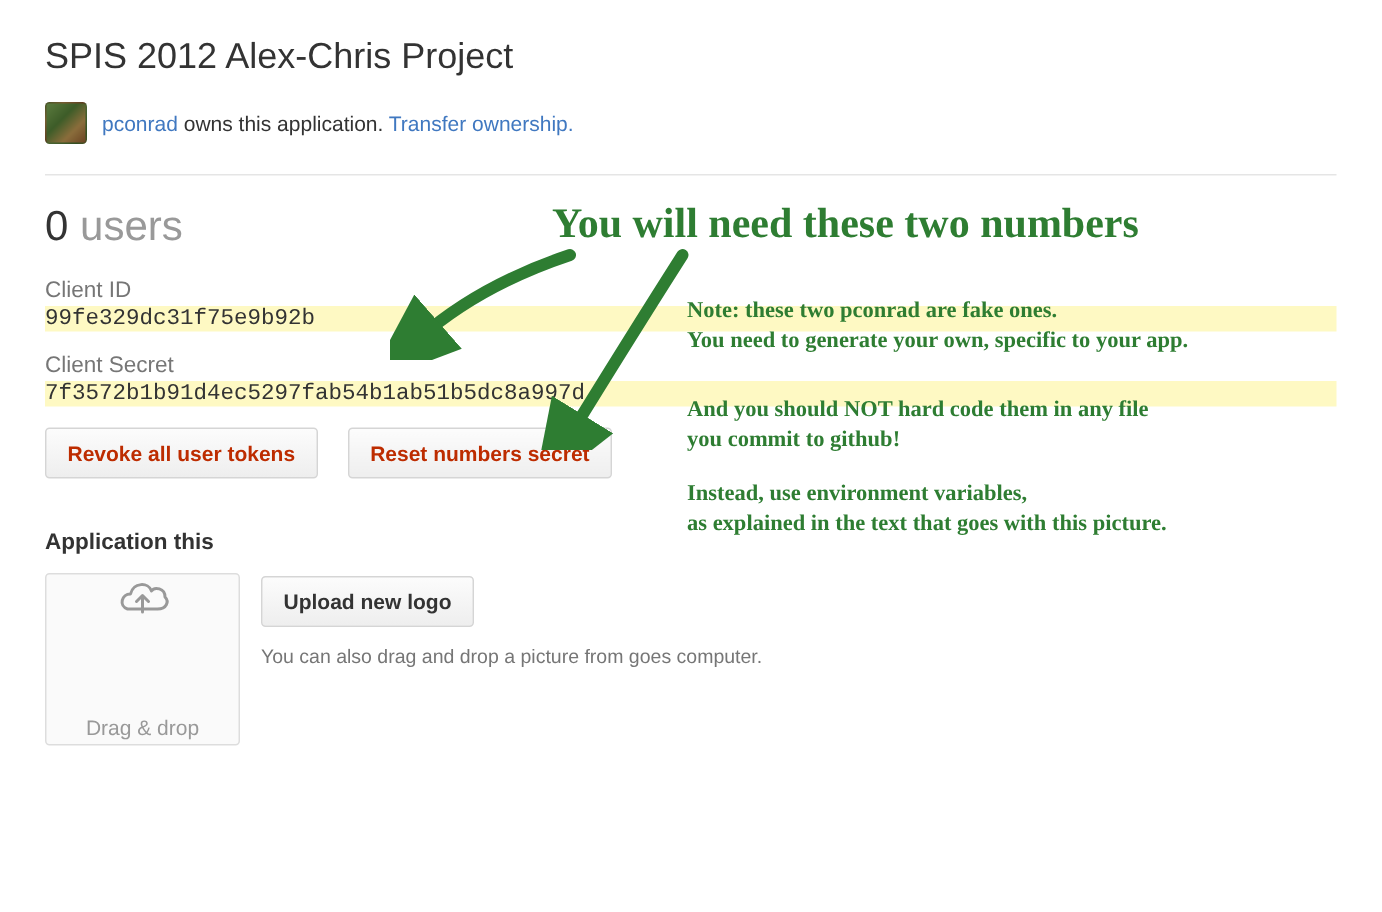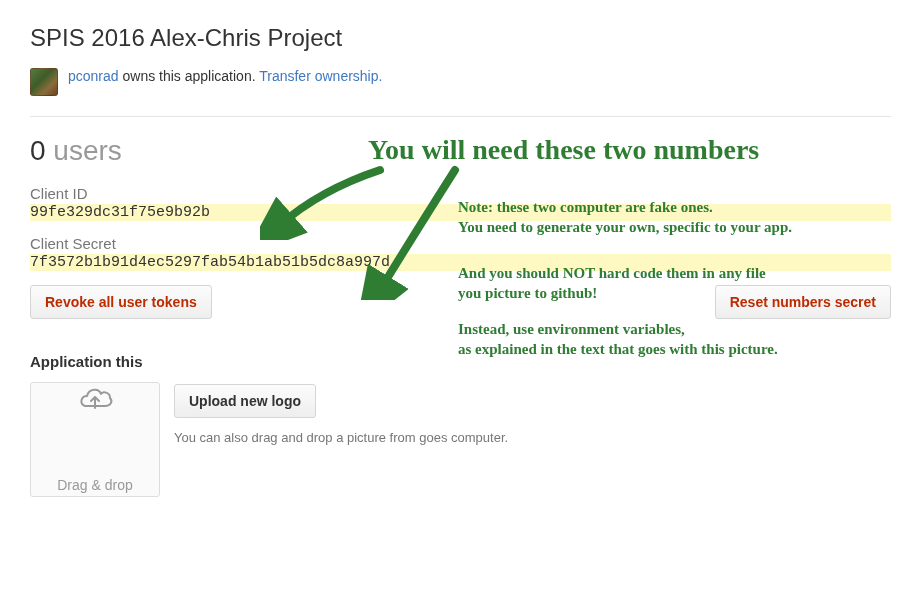--- a/index.html
+++ b/index.html
@@ -15,20 +15,21 @@
       padding: 24px 30px 0 30px;
     }
     .title {
       font-size: 24px;
       font-weight: 400;
       color: #333;
       margin-bottom: 16px;
     }
     .owner-row {
       display: flex;
+      align-items: center;
       font-size: 14px;
       color: #333;
       margin-bottom: 20px;
     }
     .avatar {
       width: 28px;
       height: 28px;
       border-radius: 3px;
       margin-right: 10px;
       background: linear-gradient(135deg, #5b7a3e 0%, #3d5c28 40%, #8a6d3b 70%, #6b4423 100%);
@@ -55,21 +56,21 @@
       margin-bottom: 2px;
     }
     .field-value {
       font-family: Consolas, "Liberation Mono", Menlo, Courier, monospace;
       font-size: 15px;
       color: #333;
       background: #fef9c3;
       margin-bottom: 14px;
       white-space: nowrap;
     }
-    .btn-row { display: flex; gap: 5px; margin-bottom: 34px; justify-content: space-between; }
+    .btn-row { display: flex; gap: 20px; margin-bottom: 34px; }
     .btn {
       background: #fcfcfc;
       border: 1px solid #d5d5d5;
       border-radius: 3px;
       padding: 8px 14px;
       font-size: 14px;
       font-weight: 600;
       cursor: pointer;
       color: #333;
       background-image: linear-gradient(#fcfcfc, #eee);
@@ -115,21 +116,21 @@
     .anno-title { top: 132px; left: 368px; font-size: 28px; text-align: center; }
     .anno-note1 { top: 198px; left: 458px; font-size: 15px; font-weight: 600; width: 440px; }
     .anno-note2 { top: 264px; left: 458px; font-size: 15px; font-weight: 600; width: 440px; }
     .anno-note3 { top: 320px; left: 458px; font-size: 15px; font-weight: 600; width: 440px; }
     .arrow-svg { position: absolute; pointer-events: none; }
   </style>
 </head>
 <body>
 
 <div class="page">
-  <h1 class="title">SPIS 2016 Alex-Chris Project</h1>
+  <h1 class="title">SPIS 2012 Alex-Chris Project</h1>
 
   <div class="owner-row">
     <div class="avatar"></div>
     <span>
       <span class="link">pconrad</span><span class="owner-text"> owns this application. </span><span class="link">Transfer ownership.</span>
     </span>
   </div>
 
   <hr class="divider">
 
@@ -161,24 +162,24 @@
       <span>Drag &amp; drop</span>
     </div>
     <div class="logo-right">
       <button class="btn">Upload new logo</button>
       <div class="logo-hint">You can also drag and drop a picture from goes computer.</div>
     </div>
   </div>
 </div>
 
 <div class="anno anno-title">You will need these two numbers</div>
-<div class="anno anno-note1" style="white-space:pre-line">Note: these two computer are fake ones.
+<div class="anno anno-note1" style="white-space:pre-line">Note: these two pconrad are fake ones.
 You need to generate your own, specific to your app.</div>
 <div class="anno anno-note2" style="white-space:pre-line">And you should NOT hard code them in any file
-you picture to github!</div>
+you commit to github!</div>
 <div class="anno anno-note3" style="white-space:pre-line">Instead, use environment variables,
 as explained in the text that goes with this picture.</div>
 
 <svg class="arrow-svg" style="top:160px; left:260px;" width="130" height="80" viewBox="0 0 130 80">
   <defs>
       <marker id="ah1" markerWidth="10" markerHeight="10" refX="2" refY="3" orient="auto">
         <path d="M0,0 L0,6 L8,3 z" fill="#2e7d32"></path>
       </marker>
     </defs>
   <path d="M120 10 Q60 30 20 65" stroke="#2e7d32" stroke-width="8" fill="none" marker-end="url(#ah1)" stroke-linecap="round"></path>

